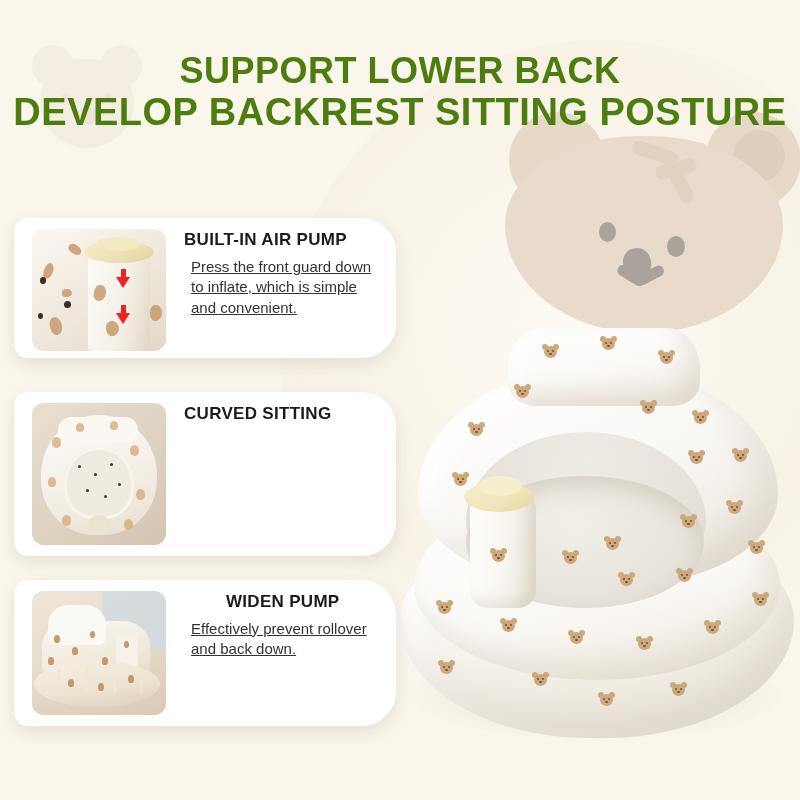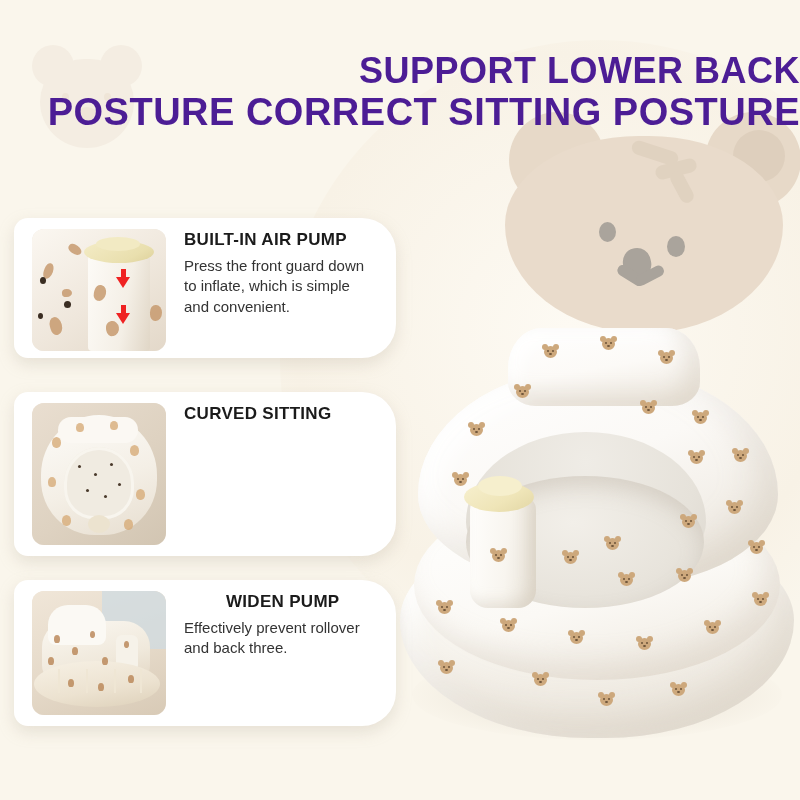--- a/index.html
+++ b/index.html
@@ -168,25 +168,24 @@
   .headline {
     position: absolute;
     left: 0;
     top: 50px;
     width: 800px;
     text-align: center;
     z-index: 6;
   }
   .headline .line {
     display: block;
-    color: #4c1d95;
+    color: #4d7c0f;
     font-weight: bold;
     letter-spacing: 0.5px;
     line-height: 1.14;
-    text-align: right;
   }
   .headline .line1 { font-size: 36px; }
   .headline .line2 { font-size: 38px; }
 
   
   .product {
     position: absolute;
     left: 392px;
     top: 300px;
     width: 410px;
@@ -362,22 +361,23 @@
     color: #1b1b1b;
     letter-spacing: 0.3px;
     margin: 0 0 6px 0;
     white-space: nowrap;
   }
   #card-3 .card-title { padding-left: 42px; }
   .card-body {
     font-size: 15px;
     line-height: 1.35;
     color: #333333;
-    margin: 0;
+    margin: 7px;
     white-space: pre-line;
+    text-decoration: underline;
   }
 
   
   .scene { position: absolute; inset: 0; }
   
   .s1-bg { position: absolute; inset: 0; background: linear-gradient(145deg, #fbf7f1 0%, #efe7dc 55%, #e3d8c9 100%); }
   .s1-cyl {
     position: absolute; left: 56px; top: 22px; width: 62px; height: 100px;
     border-radius: 8px 8px 4px 4px;
     background: linear-gradient(100deg, #fdfbf7 0%, #f4efe6 60%, #e0d6c6 100%);
@@ -480,21 +480,21 @@
       <span class="eye l"></span>
       <span class="eye r"></span>
       <span class="nose"></span>
       <span class="mouth-l"></span>
       <span class="mouth-r"></span>
     </div>
   </div>
 
   <div class="headline">
     <span class="line line1">SUPPORT LOWER BACK</span>
-    <span class="line line2">POSTURE CORRECT SITTING POSTURE</span>
+    <span class="line line2">DEVELOP BACKREST SITTING POSTURE</span>
   </div>
 
   <div class="product">
     <div class="prod-shadow"></div>
     <div class="prod-base"></div>
     <div class="prod-base2"></div>
     <div class="prod-back"></div>
     <div class="prod-back-inner"></div>
     <div class="prod-seat"></div>
     <div class="prod-pillow"></div>
@@ -808,17 +808,17 @@
         <span class="s3-blob" style="left:70px;top:66px;width:6px;height:8px;"></span>
         <span class="s3-blob" style="left:36px;top:88px;width:6px;height:8px;"></span>
         <span class="s3-blob" style="left:66px;top:92px;width:6px;height:8px;"></span>
         <span class="s3-blob" style="left:96px;top:84px;width:6px;height:8px;"></span>
         <span class="s3-blob" style="left:92px;top:50px;width:5px;height:7px;"></span>
       </div>
     </div>
     <div class="card-text">
       <p class="card-title">WIDEN PUMP</p>
       <p class="card-body">Effectively prevent rollover
-and back three.</p>
+and back down.</p>
     </div>
   </div>
 
 </div>
 
 </body></html>

